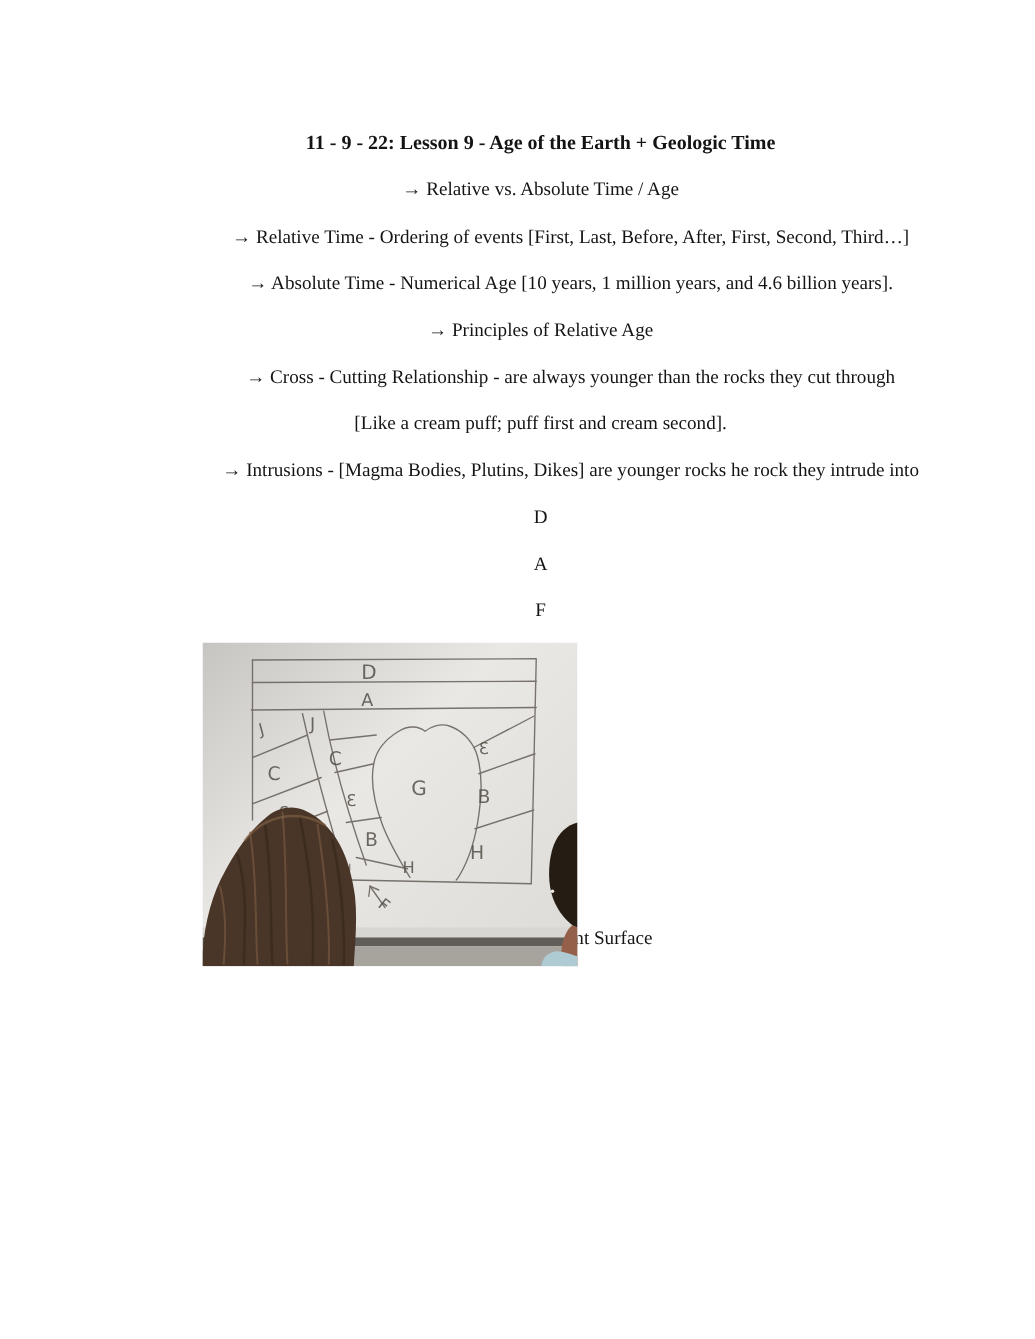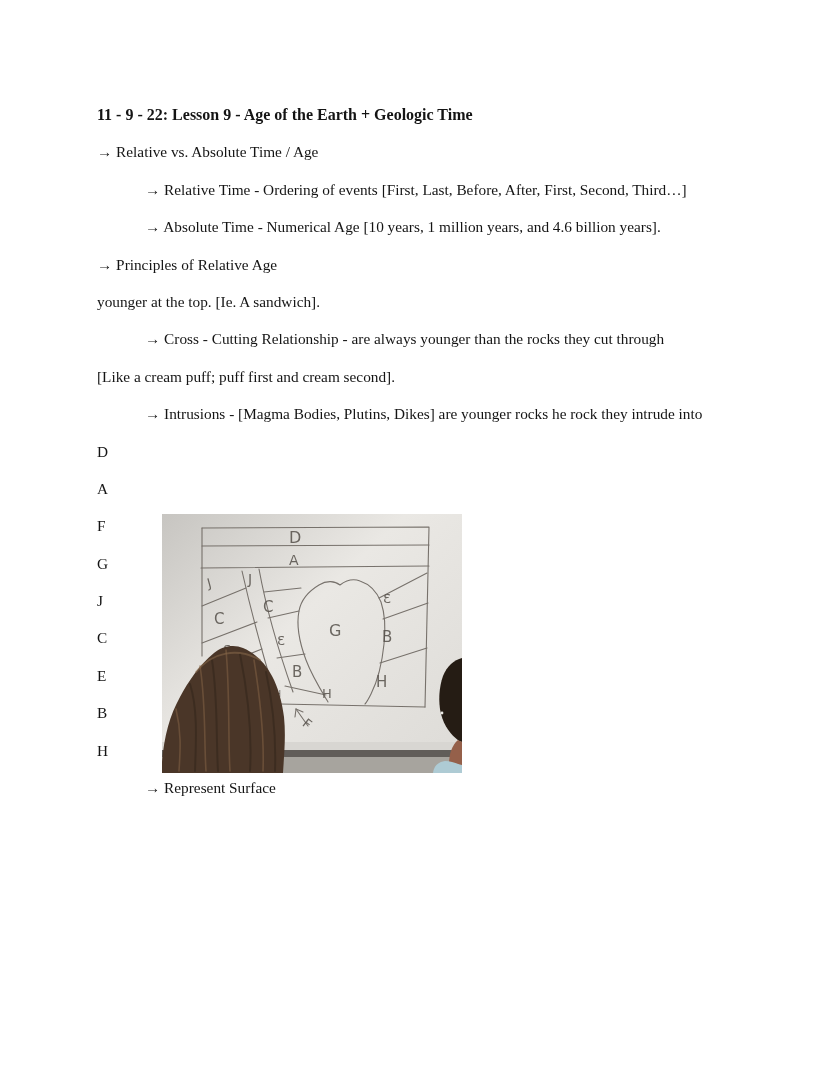--- a/index.html
+++ b/index.html
@@ -3,20 +3,21 @@
 <meta charset="utf-8">
 <style>
   html,body{margin:0;padding:0;background:#ffffff;}
   .page{
     position:relative;
     width:828px;height:863px;
     background:#ffffff;
     font-family:"Liberation Serif", serif;
     color:#141414;
     overflow:hidden;
+    text-align:center;
   }
   .doc{
     position:absolute;
     left:97px;top:96px;right:60px;
   }
   .line{
     height:37.4px;
     line-height:37.4px;
     font-size:15.3px;
     white-space:nowrap;
@@ -40,21 +41,20 @@
 </head>
 <body>
 
 <div class="page">
   <div class="doc">
     <div class="line title">11 - 9 - 22: Lesson 9 - Age of the Earth + Geologic Time</div>
     <div class="line">→ Relative vs. Absolute Time / Age</div>
     <div class="line indent">→ Relative Time - Ordering of events [First, Last, Before, After, First, Second, Third…]</div>
     <div class="line indent">→ Absolute Time - Numerical Age [10 years, 1 million years, and 4.6 billion years].</div>
     <div class="line">→ Principles of Relative Age</div>
-    <div class="line">younger at the top. [Ie. A sandwich].</div>
     <div class="line indent">→ Cross - Cutting Relationship - are always younger than the rocks they cut through</div>
     <div class="line">[Like a cream puff; puff first and cream second].</div>
     <div class="line indent">→ Intrusions - [Magma Bodies, Plutins, Dikes] are younger rocks he rock they intrude into</div>
     <div class="line">D</div>
     <div class="line">A</div>
     <div class="line">F</div>
     <div class="line">G</div>
     <div class="line">J</div>
     <div class="line">C</div>
     <div class="line">E</div>

